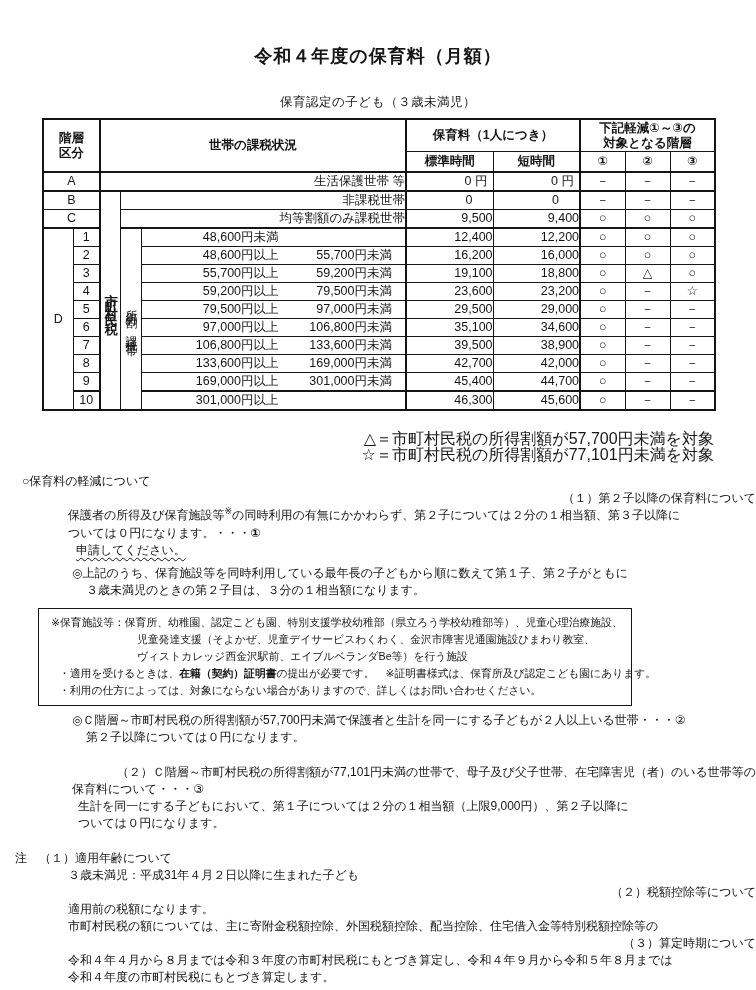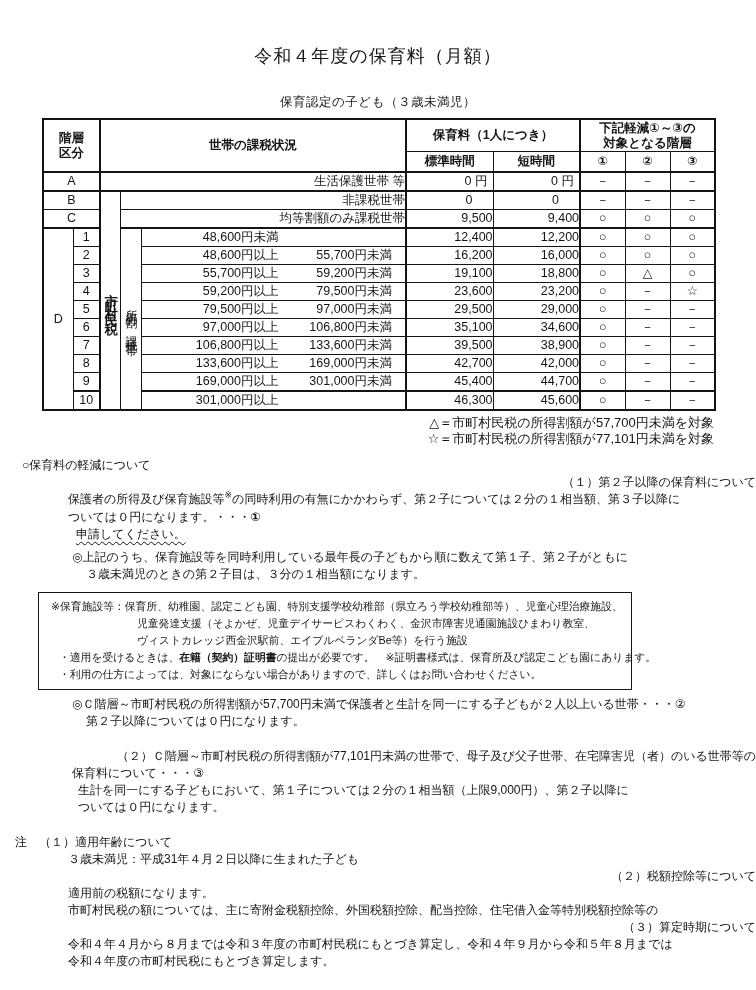--- a/index.html
+++ b/index.html
@@ -3,21 +3,21 @@
 <meta charset="utf-8">
 <style>
   html,body{margin:0;padding:0;background:#e8e8e8;}
   .page{
     width:756px;height:990px;margin:0 auto;background:#ffffff;color:#151515;
     font-family:"Liberation Sans","DejaVu Sans",sans-serif;
     position:relative;overflow:hidden;box-sizing:border-box;
   }
   
   .doc-title{
-    margin-top:44px;text-align:center;font-size:18px;font-weight:normal;letter-spacing:1px;
+    margin-top:44px;text-align:center;font-size:18px;font-weight:bold;letter-spacing:1px;
   }
   .doc-subtitle{
     margin-top:26px;text-align:center;font-size:12.5px;letter-spacing:0.5px;
   }
   
   table.fee{
     border-collapse:collapse;table-layout:fixed;
     width:672px;margin:7px 0 0 42px;
     border:2px solid #151515;
   }
@@ -46,21 +46,21 @@
     font-weight:bold;font-size:13px;letter-spacing:7px;
   }
   .v-levy{
     writing-mode:vertical-rl;text-orientation:upright;margin:0 auto;
     font-size:12px;letter-spacing:3px;
   }
   td.range .r-lo{display:inline-block;width:52%;text-align:right;box-sizing:border-box;}
   td.range .r-hi{display:inline-block;width:48%;text-align:right;box-sizing:border-box;padding-right:13px;}
   
   .table-notes{
-    width:714px;margin-top:4px;text-align:right;font-size:13px;line-height:16px;
+    width:714px;margin-top:20px;text-align:right;font-size:16px;line-height:16px;
   }
   
   .sections{font-size:12px;line-height:17px;}
   .ln{white-space:nowrap;}
   .ml22{margin-left:22px;} .ml42{margin-left:42px;text-align:right;} .ml68{margin-left:68px;}
   .ml76{margin-left:76px;} .ml72{margin-left:72px;} .ml86{margin-left:86px;}
   .ml78{margin-left:78px;}
   .mt10{margin-top:6px;} .mt18{margin-top:18px;}
   .wavy{
     text-decoration-line:underline;text-decoration-style:wavy;

